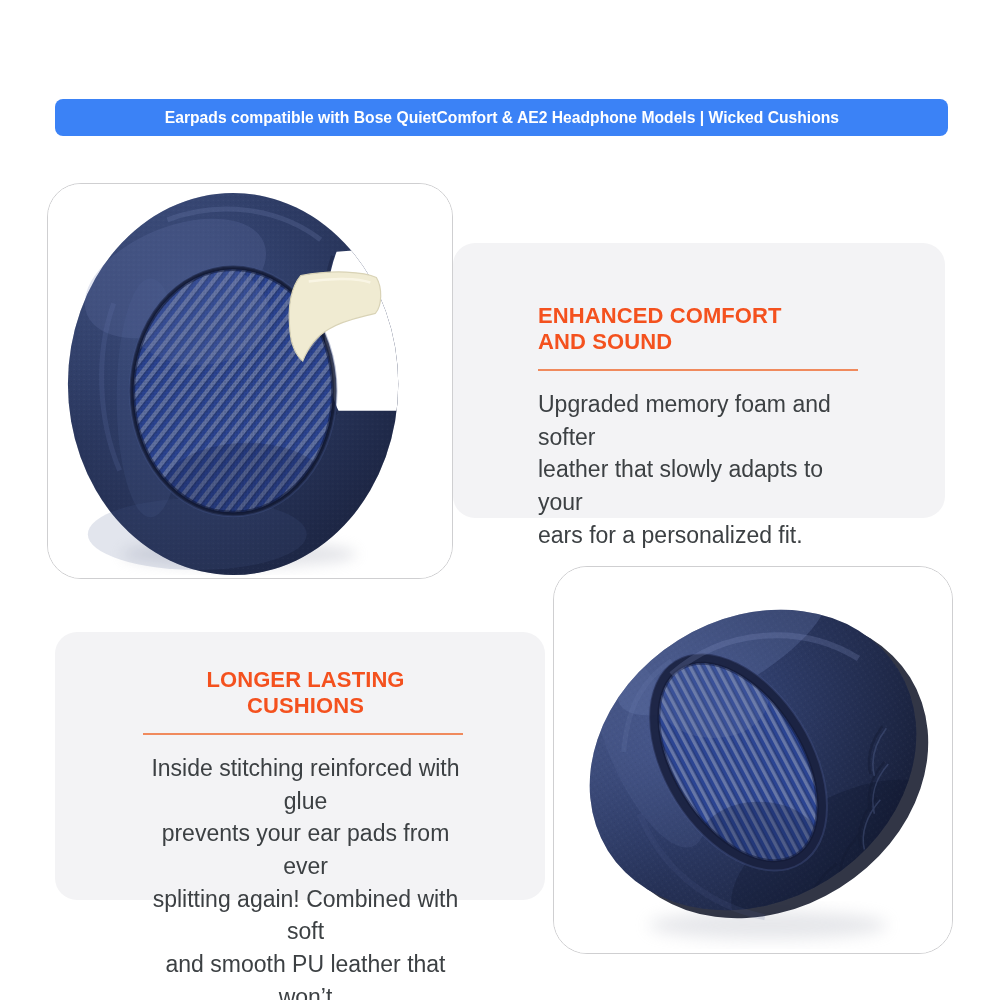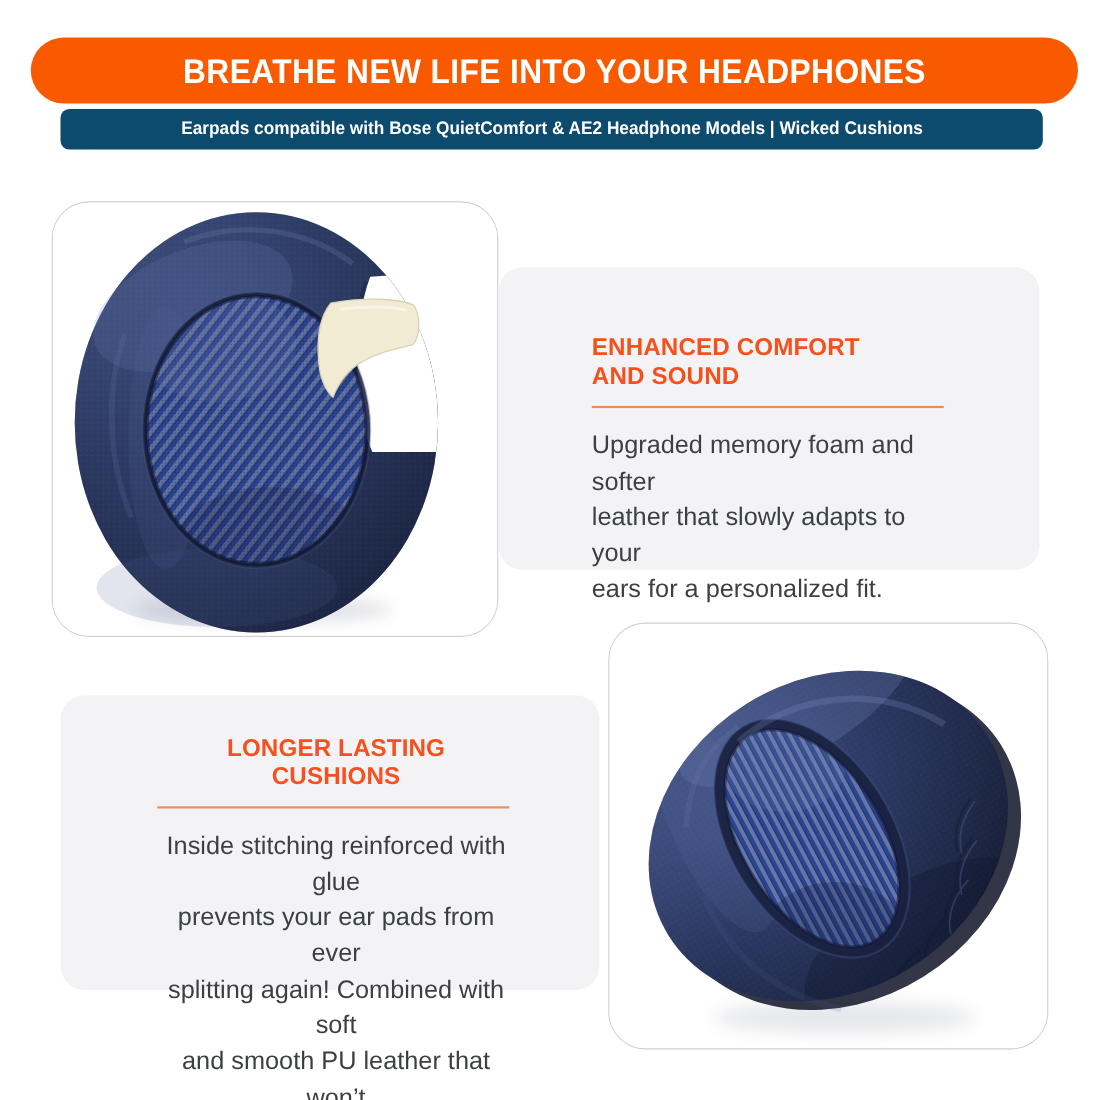--- a/index.html
+++ b/index.html
@@ -42,21 +42,21 @@
     line-height: 1;
     transform: scaleX(0.93);
     white-space: nowrap;
   }
   .subheader-banner {
     position: absolute;
     left: 55px;
     top: 99px;
     width: 893px;
     height: 37px;
-    background: #0c4a6e;
+    background: #3b82f6;
     border-radius: 8px;
     display: flex;
     align-items: center;
     justify-content: center;
     box-sizing: border-box;
   }
   .subheader-banner-text {
     color: #ffffff;
     font-size: 16.5px;
     font-weight: bold;
@@ -138,23 +138,20 @@
     width: 400px;
     height: 388px;
   }
   .product-svg { display: block; width: 100%; height: 100%; }
 </style>
 </head>
 <body>
 
 <div id="page">
 
-  <div class="header-banner">
-    <div class="header-banner-text">BREATHE NEW LIFE INTO YOUR HEADPHONES</div>
-  </div>
 
   <div class="subheader-banner">
     <div class="subheader-banner-text">Earpads compatible with Bose QuietComfort &amp; AE2 Headphone Models | Wicked Cushions</div>
   </div>
 
   <div class="image-card" id="card-earpad-front">
     <svg class="product-svg" viewBox="0 0 406 396">
       <defs>
         <radialGradient id="padGradA" cx="38%" cy="30%" r="78%">
           <stop offset="0%" stop-color="#3B4C7C"></stop>

